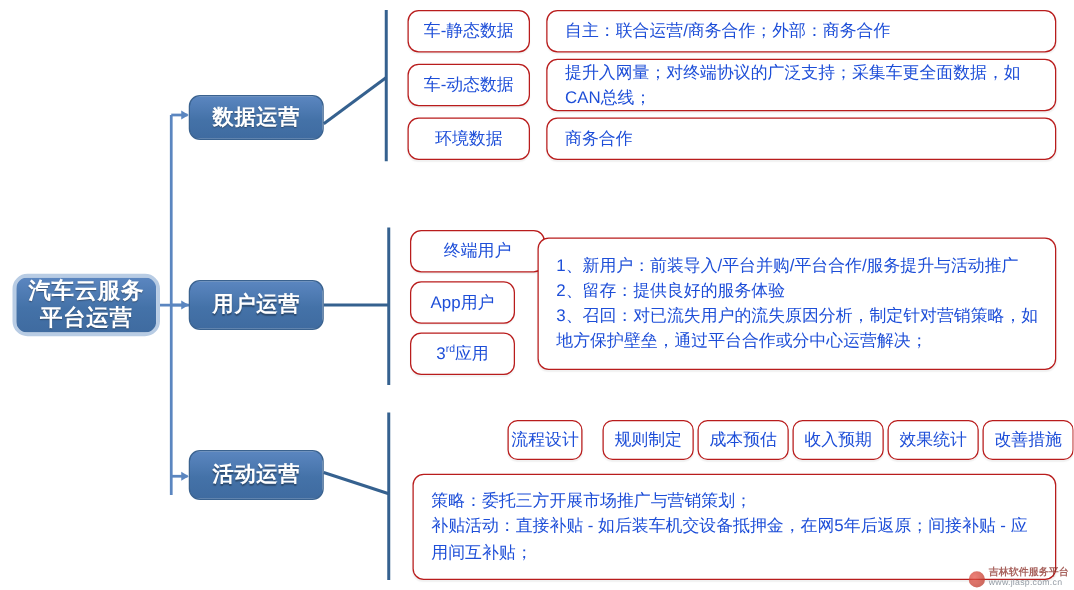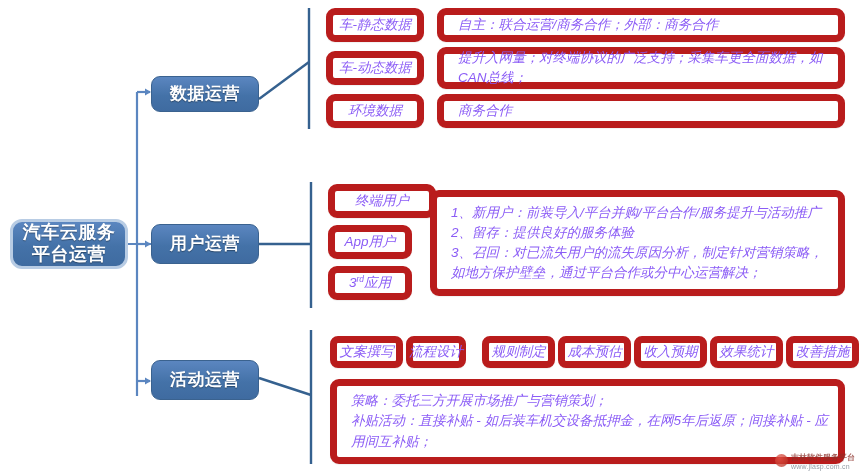--- a/index.html
+++ b/index.html
@@ -50,31 +50,30 @@
   }
   .node.branch {
     font-size: 17px;
   }
 
   
   .wbox {
     position: absolute;
     box-sizing: border-box;
     background: #ffffff;
-    border: 7px solid #b91c1c;
+    border: 1px solid #b91c1c;
     border-radius: 9px;
-    color: #8b5cf6;
+    color: #1d4ed8;
     font-size: 13.5px;
     display: flex;
     align-items: center;
     justify-content: center;
     text-align: center;
     box-shadow: 0 1px 1px rgba(0,0,0,0.06);
     white-space: nowrap;
-    font-style: italic;
   }
   .wbox.detail {
     justify-content: flex-start;
     text-align: left;
     padding: 7px 10px 7px 14px;
     line-height: 1.5;
     white-space: normal;
     font-size: 13.5px;
   }
   .wbox.detail.centered {
@@ -92,21 +91,21 @@
     vertical-align: super;
     line-height: 0;
   }
 
   
   #watermark {
     position: absolute;
     right: 4px;
     bottom: 2px;
     display: flex;
-    align-items: flex-start;
+    align-items: flex-end;
     gap: 3px;
     opacity: 0.75;
   }
   #watermark .wm-logo {
     width: 13px;
     height: 13px;
     border-radius: 50%;
     background: radial-gradient(circle at 35% 35%, #e8564a 0%, #c0392b 70%, #8e2b20 100%);
     flex: 0 0 auto;
   }
@@ -206,23 +205,20 @@
       <span>3</span><sup>rd</sup><span>应用</span>
     </span>
   </div>
 
   <div class="wbox detail" style="left:430px; top:190px; width:415px; height:106px;">
     <span style="white-space:pre-line;">1、新用户：前装导入/平台并购/平台合作/服务提升与活动推广
 2、留存：提供良好的服务体验
 3、召回：对已流失用户的流失原因分析，制定针对营销策略，如地方保护壁垒，通过平台合作或分中心运营解决；</span>
   </div>
 
-  <div class="wbox chip" style="left:330px; top:336px; width:73px; height:32px;">
-    <span>文案撰写</span>
-  </div>
   <div class="wbox chip" style="left:406px; top:336px; width:60px; height:32px;">
     <span>流程设计</span>
   </div>
   <div class="wbox chip" style="left:482px; top:336px; width:73px; height:32px;">
     <span>规则制定</span>
   </div>
   <div class="wbox chip" style="left:558px; top:336px; width:73px; height:32px;">
     <span>成本预估</span>
   </div>
   <div class="wbox chip" style="left:634px; top:336px; width:73px; height:32px;">

